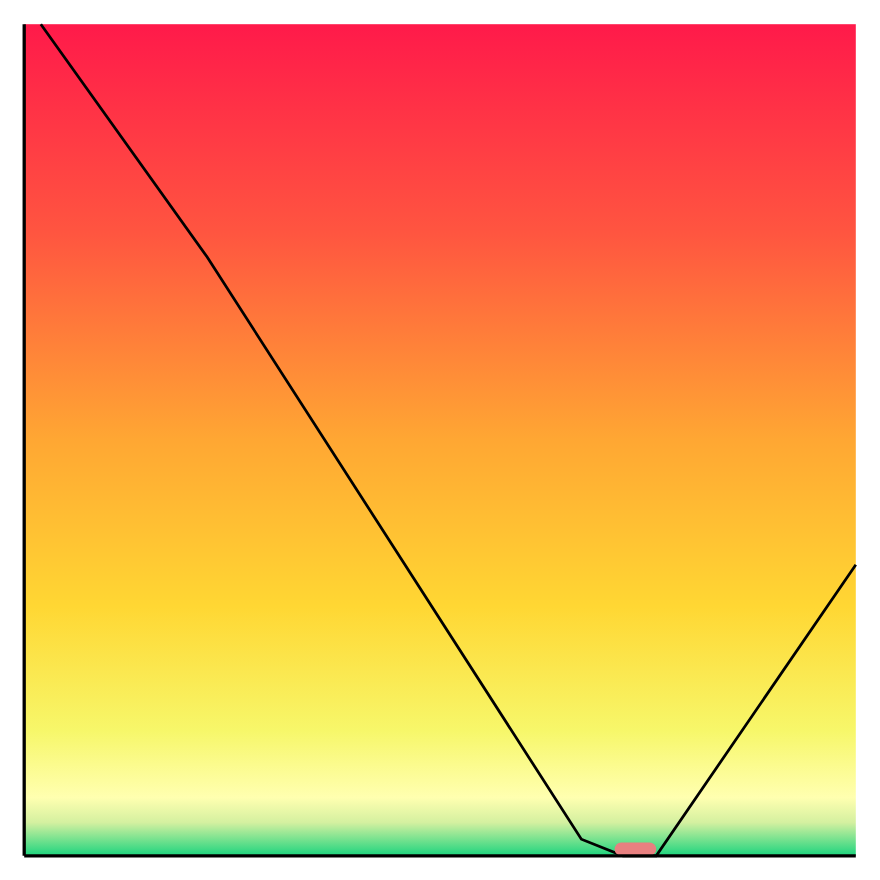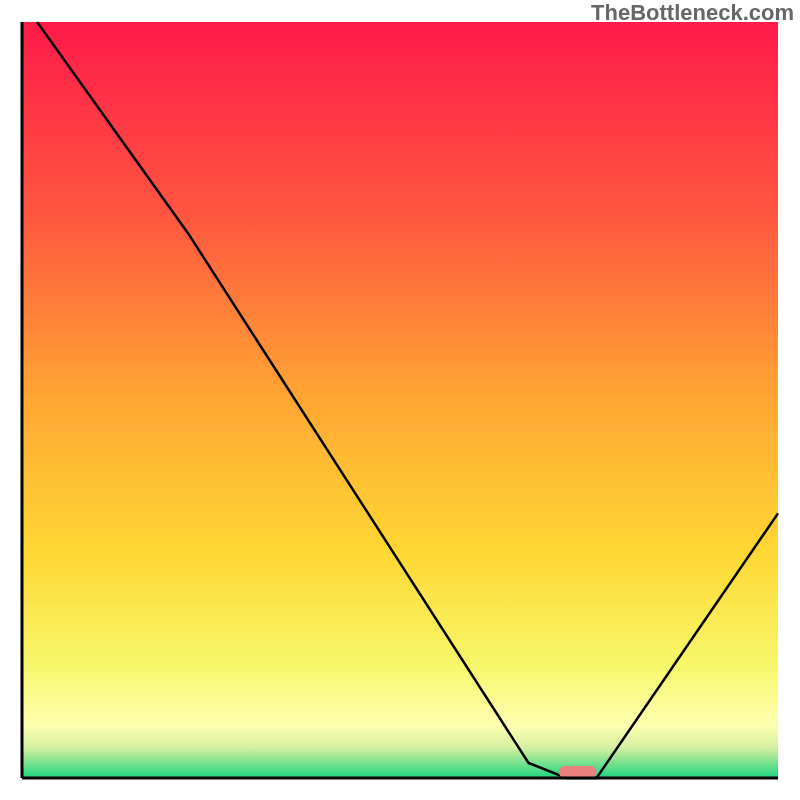--- a/index.html
+++ b/index.html
@@ -25,21 +25,20 @@
     z-index: 10;
   }
   svg {
     display: block;
   }
 </style>
 </head>
 <body>
 
 <div class="chart-container">
-  <div class="watermark">TheBottleneck.com</div>
   <svg id="chart-svg" width="800" height="800">
     <defs>
       <linearGradient id="bg-grad" x1="0" y1="0" x2="0" y2="1">
           <stop offset="0%" stop-color="#ff1a4a"></stop>
           <stop offset="25%" stop-color="#ff5540"></stop>
           <stop offset="50%" stop-color="#ffa733"></stop>
           <stop offset="70%" stop-color="#ffd733"></stop>
           <stop offset="85%" stop-color="#f7f76a"></stop>
           <stop offset="93%" stop-color="#ffffb0"></stop>
           <stop offset="96%" stop-color="#d4f0a0"></stop>

